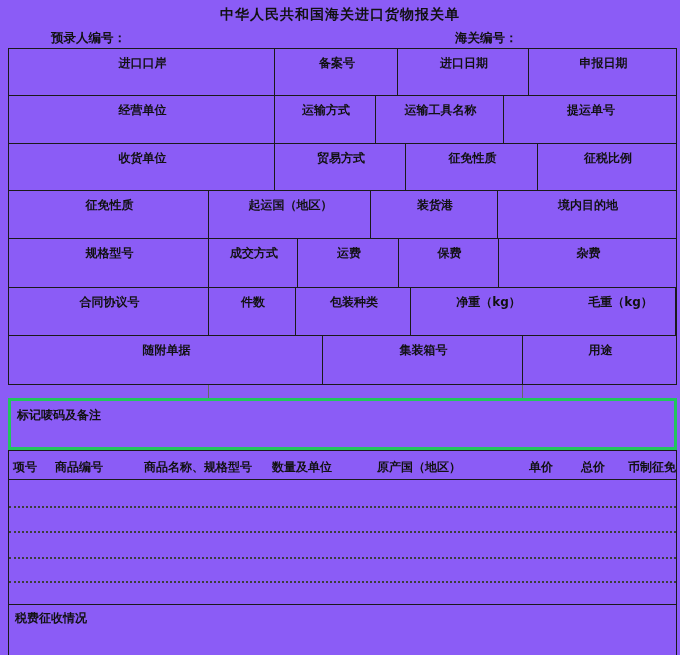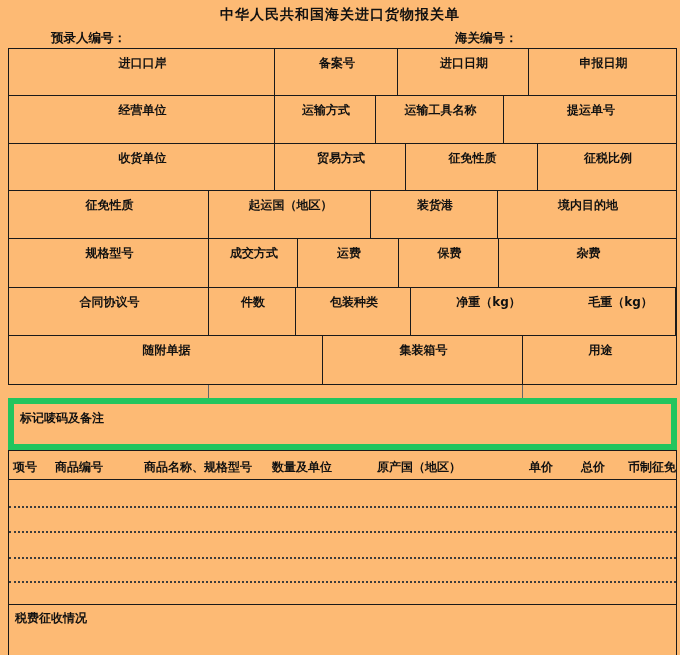--- a/index.html
+++ b/index.html
@@ -1,18 +1,18 @@
 <!DOCTYPE html>
 <html><head>
 <meta charset="utf-8">
 <style>
   * { margin:0; padding:0; box-sizing:border-box; }
   html,body { background:#fff; }
   body { font-family:"DejaVu Sans","Liberation Sans",sans-serif; color:#111; }
-  .page { position:relative; width:680px; height:655px; background:#fdba74; overflow:hidden; }
+  .page { position:relative; width:680px; height:655px; background:#8b5cf6; overflow:hidden; }
 
   .title { position:absolute; top:6px; left:0; width:100%; text-align:center;
            font-size:14px; font-weight:bold; letter-spacing:1px; }
 
   .subhead-label { position:absolute; top:30px; font-size:12.5px; font-weight:bold; }
   .pre-entry { left:28px;margin-left:23px; }
   .customs-no { left:455px; }
 
   
   .t1 { position:absolute; left:8px; top:48px; width:669px; height:337px;
@@ -21,21 +21,21 @@
   .t1row.last { border-bottom:none; flex:1; }
   .cell { flex:0 0 auto; border-right:1px solid #1a1a1a;
           padding:6px 4px 0 6px; font-weight:bold; font-size:12px; white-space:nowrap; }
   .cell.grow { flex:1 1 auto; border-right:none; }
 
   
   .stub { position:absolute; width:1px; height:13px; top:385px; background:#666; }
 
   
   .marks { position:absolute; left:8px; top:398px; width:669px; height:52px;
-           border:6px solid #22c55e; padding:6px 0 4px 6px;
+           border:3px solid #22c55e; padding:6px 0 4px 6px;
            font-weight:bold; font-size:12px; }
 
   
   .goods { position:absolute; left:8px; top:450px; width:669px; height:205px;
            border:1px solid #1a1a1a; border-bottom:none; }
   .goods-header { position:absolute; top:0; left:0; right:0; height:29px;
                   border-bottom:1px solid #1a1a1a; }
   .gh { position:absolute; top:8px; font-weight:bold; font-size:12px; white-space:nowrap; }
   .dotline { position:absolute; left:0; right:0; height:0;
              border-top:2px dotted #3d3d3d; }

